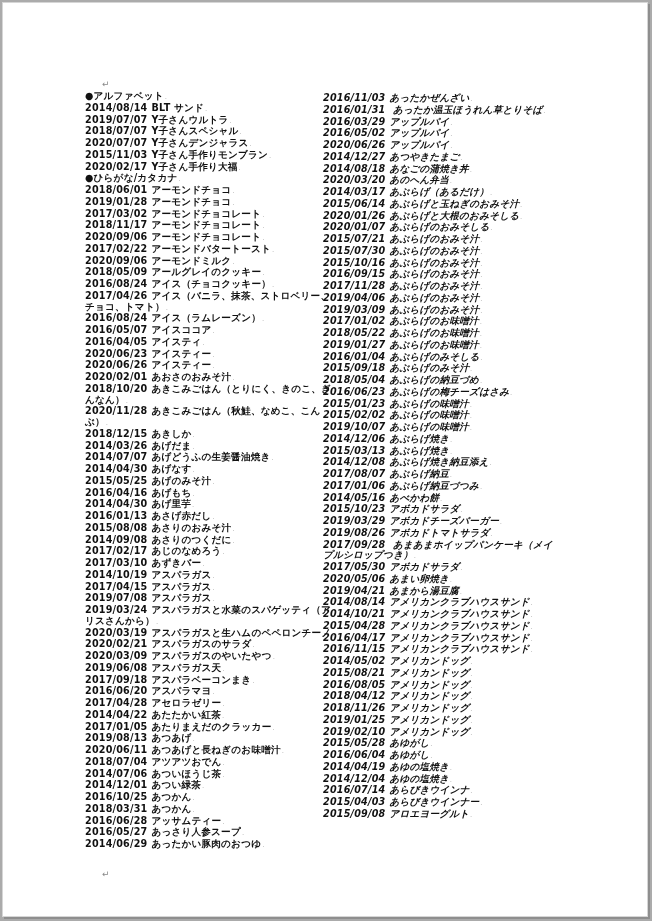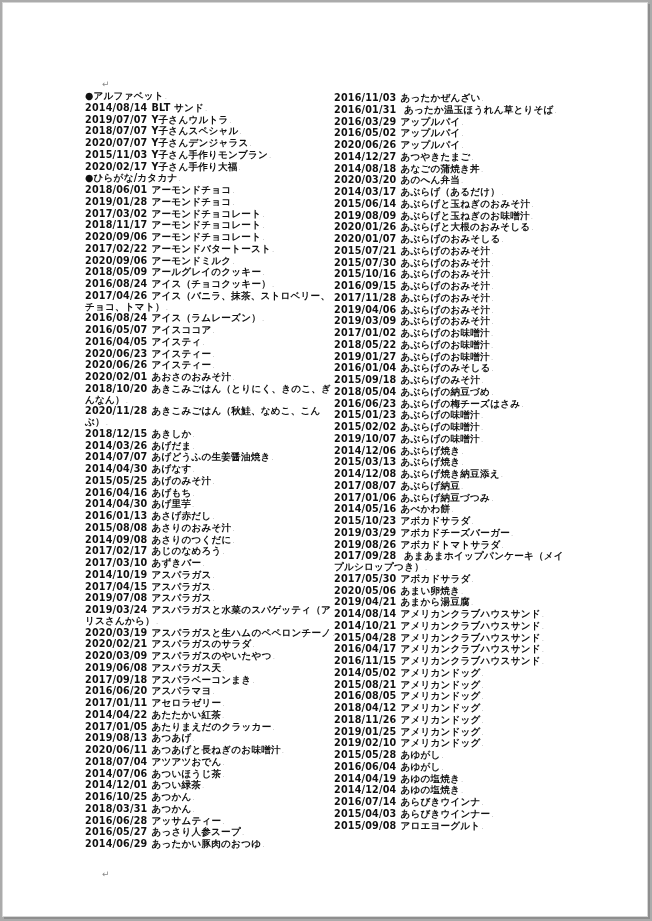--- a/index.html
+++ b/index.html
@@ -20,21 +20,21 @@
     position: absolute; color: #888; font-size: 9px; line-height: 10px;
   }
   .para-mark.top { left: 99px; top: 76px; }
   .para-mark.bottom { left: 99px; top: 866px; }
   .col {
     position: absolute; top: 88px;
     font-weight: bold; font-size: 9.6px; line-height: 10.75px;
     color: #111; white-space: normal; letter-spacing: 0.2px;
   }
   .col.left { left: 82px; width: 250px; }
-  .col.right { left: 331px; width: 232px; top: 90px; }
+  .col.right { left: 320px; width: 232px; top: 90px; font-style: italic; }
   .line { display: block; }
   .line .date { margin-right: 4px; }
   .line .mark { color: #aaa; font-weight: normal; font-size: 7px; margin-left: 1px; }
 </style>
 </head>
 <body>
 
 <div class="page">
   <span class="para-mark top">↵</span>
   <div class="col left" id="col-left">
@@ -79,21 +79,21 @@
       <span class="line"><span class="date">2014/10/19</span><span>アスパラガス</span><span class="mark">.</span></span>
       <span class="line"><span class="date">2017/04/15</span><span>アスパラガス</span><span class="mark">.</span></span>
       <span class="line"><span class="date">2019/07/08</span><span>アスパラガス</span><span class="mark">.</span></span>
       <span class="line"><span class="date">2019/03/24</span><span>アスパラガスと水菜のスパゲッティ（アリスさんから）</span><span class="mark">.</span></span>
       <span class="line"><span class="date">2020/03/19</span><span>アスパラガスと生ハムのペペロンチーノ</span><span class="mark">.</span></span>
       <span class="line"><span class="date">2020/02/21</span><span>アスパラガスのサラダ</span><span class="mark">.</span></span>
       <span class="line"><span class="date">2020/03/09</span><span>アスパラガスのやいたやつ</span><span class="mark">.</span></span>
       <span class="line"><span class="date">2019/06/08</span><span>アスパラガス天</span><span class="mark">.</span></span>
       <span class="line"><span class="date">2017/09/18</span><span>アスパラベーコンまき</span><span class="mark">.</span></span>
       <span class="line"><span class="date">2016/06/20</span><span>アスパラマヨ</span><span class="mark">.</span></span>
-      <span class="line"><span class="date">2017/01/11</span><span>アセロラゼリー</span><span class="mark">.</span></span>
+      <span class="line"><span class="date">2017/04/28</span><span>アセロラゼリー</span><span class="mark">.</span></span>
       <span class="line"><span class="date">2014/04/22</span><span>あたたかい紅茶</span><span class="mark">.</span></span>
       <span class="line"><span class="date">2017/01/05</span><span>あたりまえだのクラッカー</span><span class="mark">.</span></span>
       <span class="line"><span class="date">2019/08/13</span><span>あつあげ</span><span class="mark">.</span></span>
       <span class="line"><span class="date">2020/06/11</span><span>あつあげと長ねぎのお味噌汁</span><span class="mark">.</span></span>
       <span class="line"><span class="date">2018/07/04</span><span>アツアツおでん</span><span class="mark">.</span></span>
       <span class="line"><span class="date">2014/07/06</span><span>あついほうじ茶</span><span class="mark">.</span></span>
       <span class="line"><span class="date">2014/12/01</span><span>あつい緑茶</span><span class="mark">.</span></span>
       <span class="line"><span class="date">2016/10/25</span><span>あつかん</span><span class="mark">.</span></span>
       <span class="line"><span class="date">2018/03/31</span><span>あつかん</span><span class="mark">.</span></span>
       <span class="line"><span class="date">2016/06/28</span><span>アッサムティー</span><span class="mark">.</span></span>
@@ -104,21 +104,20 @@
       <span class="line"><span class="date">2016/11/03</span><span>あったかぜんざい</span><span class="mark">.</span></span>
       <span class="line"><span class="date">2016/01/31</span><span> あったか温玉ほうれん草とりそば</span><span class="mark">.</span></span>
       <span class="line"><span class="date">2016/03/29</span><span>アップルパイ</span><span class="mark">.</span></span>
       <span class="line"><span class="date">2016/05/02</span><span>アップルパイ</span><span class="mark">.</span></span>
       <span class="line"><span class="date">2020/06/26</span><span>アップルパイ</span><span class="mark">.</span></span>
       <span class="line"><span class="date">2014/12/27</span><span>あつやきたまご</span><span class="mark">.</span></span>
       <span class="line"><span class="date">2014/08/18</span><span>あなごの蒲焼き丼</span><span class="mark">.</span></span>
       <span class="line"><span class="date">2020/03/20</span><span>あのへん弁当</span><span class="mark">.</span></span>
       <span class="line"><span class="date">2014/03/17</span><span>あぶらげ（あるだけ）</span><span class="mark">.</span></span>
       <span class="line"><span class="date">2015/06/14</span><span>あぶらげと玉ねぎのおみそ汁</span><span class="mark">.</span></span>
-      <span class="line"><span class="date">2019/08/09</span><span>あぶらげと玉ねぎのお味噌汁</span><span class="mark">.</span></span>
       <span class="line"><span class="date">2020/01/26</span><span>あぶらげと大根のおみそしる</span><span class="mark">.</span></span>
       <span class="line"><span class="date">2020/01/07</span><span>あぶらげのおみそしる</span><span class="mark">.</span></span>
       <span class="line"><span class="date">2015/07/21</span><span>あぶらげのおみそ汁</span><span class="mark">.</span></span>
       <span class="line"><span class="date">2015/07/30</span><span>あぶらげのおみそ汁</span><span class="mark">.</span></span>
       <span class="line"><span class="date">2015/10/16</span><span>あぶらげのおみそ汁</span><span class="mark">.</span></span>
       <span class="line"><span class="date">2016/09/15</span><span>あぶらげのおみそ汁</span><span class="mark">.</span></span>
       <span class="line"><span class="date">2017/11/28</span><span>あぶらげのおみそ汁</span><span class="mark">.</span></span>
       <span class="line"><span class="date">2019/04/06</span><span>あぶらげのおみそ汁</span><span class="mark">.</span></span>
       <span class="line"><span class="date">2019/03/09</span><span>あぶらげのおみそ汁</span><span class="mark">.</span></span>
       <span class="line"><span class="date">2017/01/02</span><span>あぶらげのお味噌汁</span><span class="mark">.</span></span>

